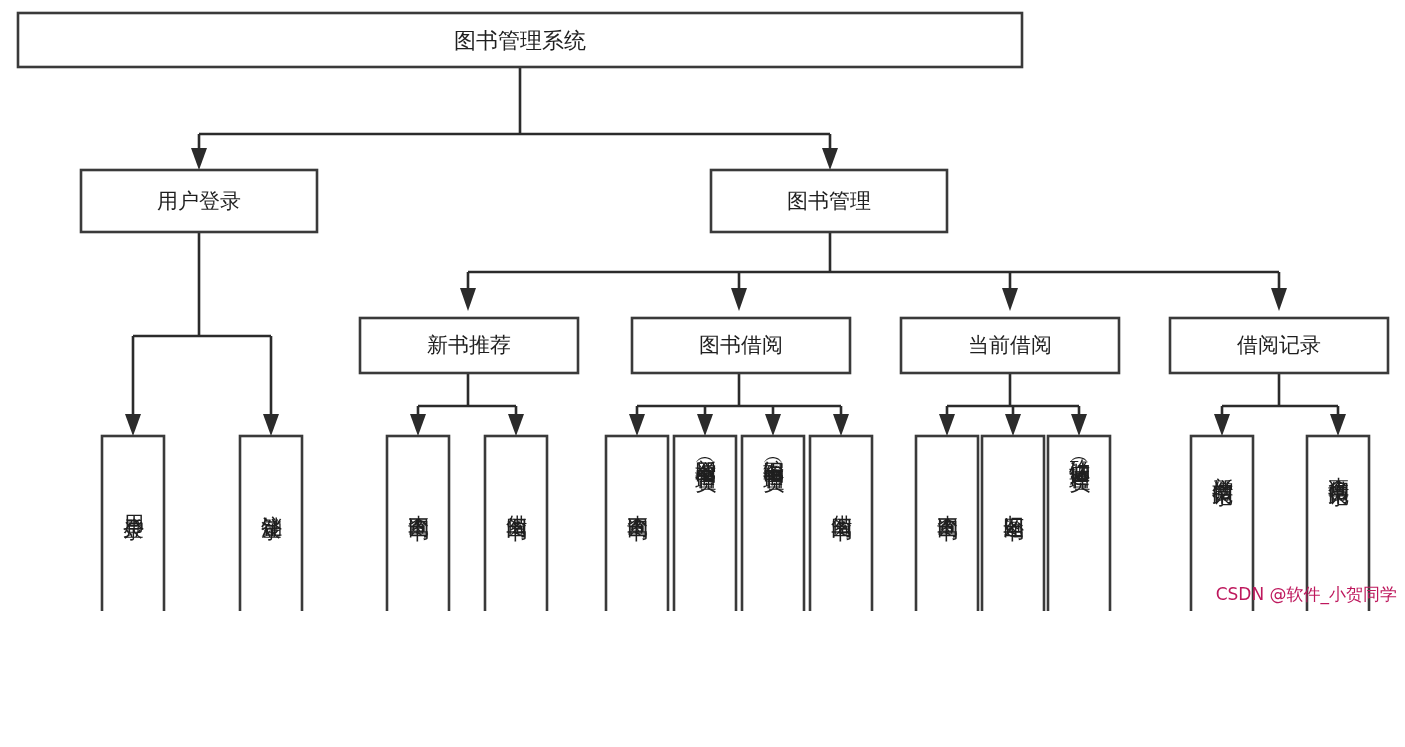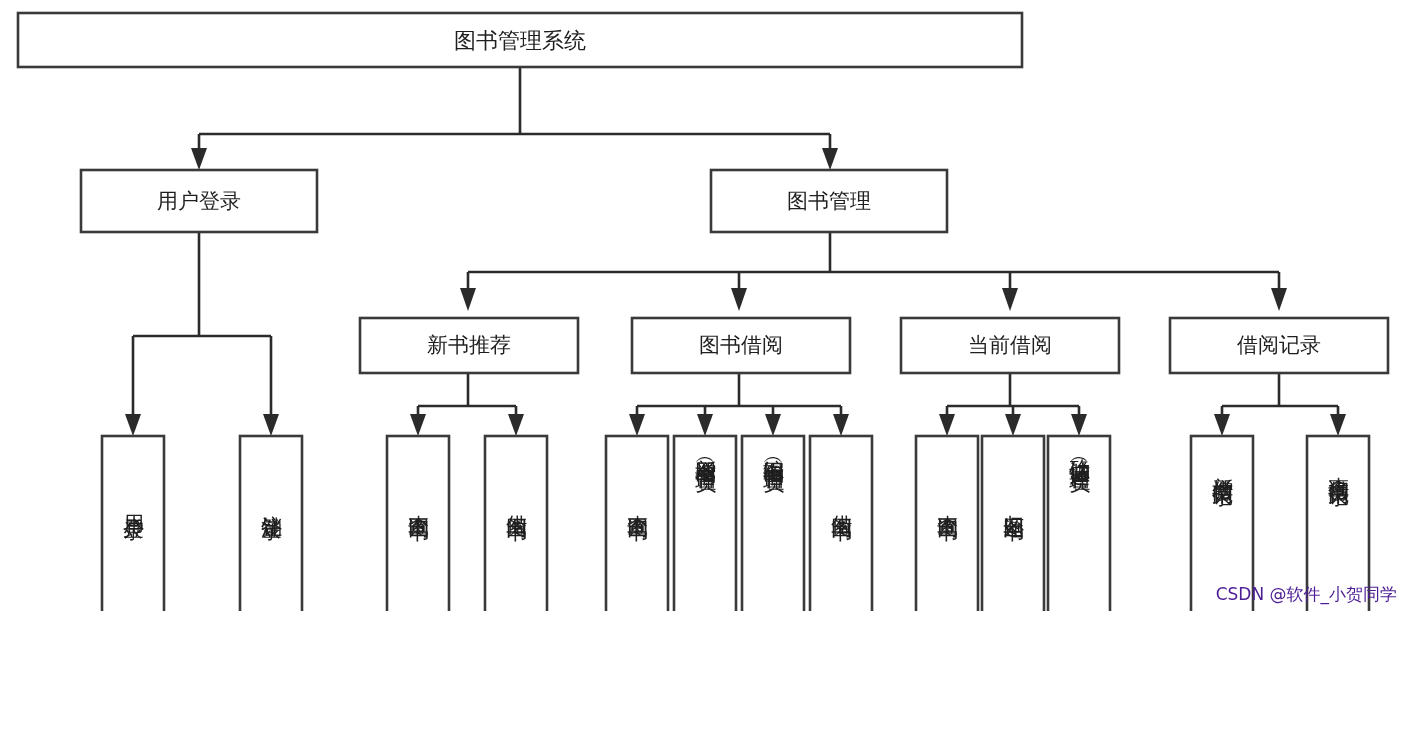--- a/index.html
+++ b/index.html
@@ -71,21 +71,21 @@
     color: #1f1f1f;
     letter-spacing: 2px;
     white-space: nowrap;
   }
   .watermark {
     position: absolute;
     right: 8px;
     bottom: 5px;
     font-family: "DejaVu Sans", "Liberation Sans", sans-serif;
     font-size: 17px;
-    color: #4c1d95;
+    color: #be185d;
     white-space: nowrap;
     pointer-events: none;
   }
 </style>
 </head>
 <body>
 
 <div id="diagram-root">
 
   <svg class="diagram-canvas" viewBox="0 0 1405 747">

